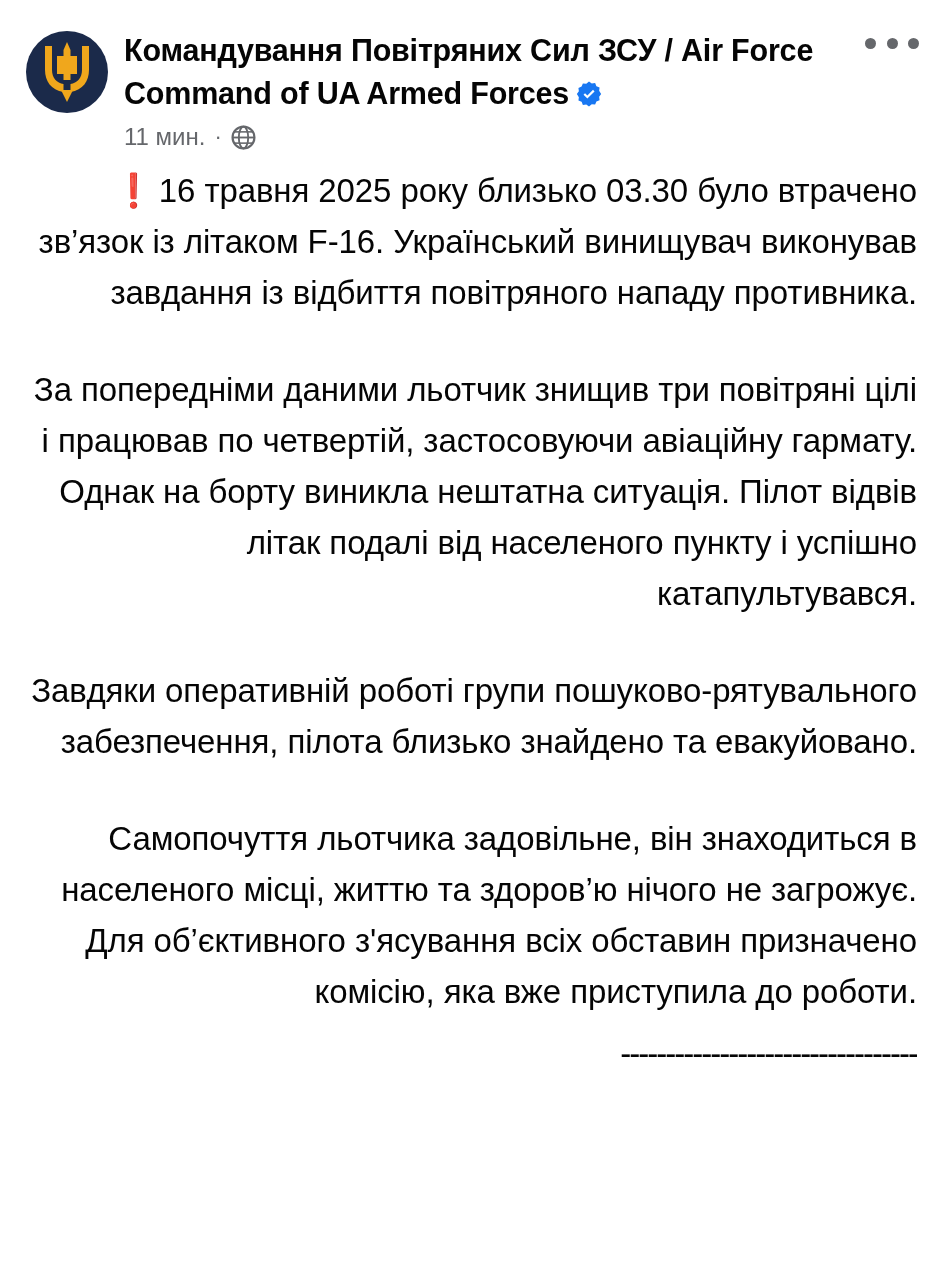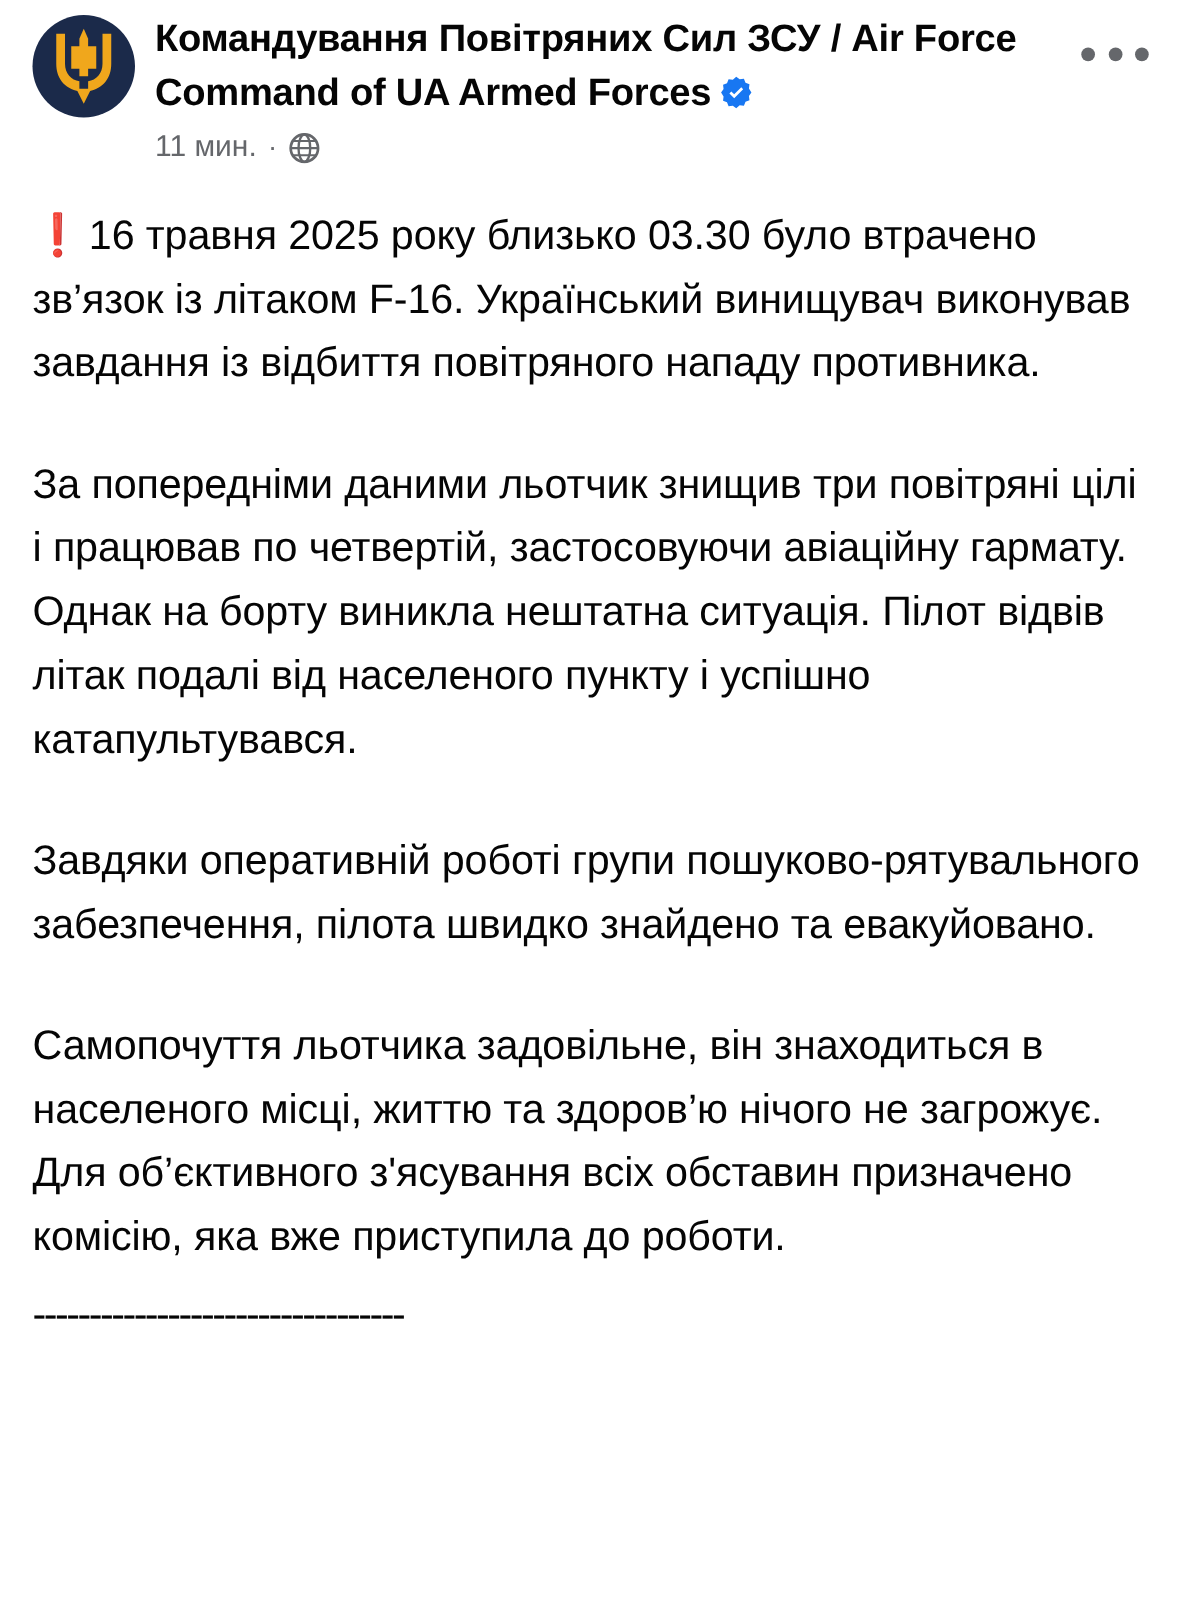--- a/index.html
+++ b/index.html
@@ -11,21 +11,21 @@
     width: 943px;
     height: 1280px;
     font-family: "Liberation Sans", sans-serif;
     color: #050505;
     overflow: hidden;
   }
   .post {
     width: 943px;
     height: 1280px;
     box-sizing: border-box;
-    padding: 8px 26px 0 26px;
+    padding: 27px 26px 0 26px;
     position: relative;
   }
   .post-header {
     display: flex;
     align-items: flex-start;
     gap: 16px;
   }
   .avatar {
     width: 82px;
     height: 82px;
@@ -91,26 +91,27 @@
     justify-content: space-between;
   }
   .more-btn span {
     width: 11px;
     height: 11px;
     border-radius: 50%;
     background: #65676b;
     display: block;
   }
   .post-body {
-    margin-top: 30px;
+    margin-top: 14px;
     font-size: 33px;
     line-height: 51px;
     color: #050505;
     letter-spacing: -0.1px;
     word-wrap: break-word;
+    text-align: right;
   }
   .para {
     margin: 0 0 46px 0;
   }
   .para:last-child {
     margin-bottom: 0;
   }
   .para.tight {
     margin-bottom: 0;
   }
@@ -172,18 +173,18 @@
 
   <div class="more-btn">
     <span></span>
       <span></span>
       <span></span>
   </div>
 
   <div class="post-body">
     <p class="para"><span class="warn">❗</span><span>16 травня 2025 року близько 03.30 було втрачено зв’язок із літаком F-16. Український винищувач виконував завдання із відбиття повітряного нападу противника.</span></p>
     <p class="para"><span>За попередніми даними льотчик знищив три повітряні цілі і працював по четвертій, застосовуючи авіаційну гармату. Однак на борту виникла нештатна ситуація. Пілот відвів літак подалі від населеного пункту і успішно катапультувався.</span></p>
-    <p class="para"><span>Завдяки оперативній роботі групи пошуково-рятувального забезпечення, пілота швидко знайдено та евакуйовано.</span></p>
+    <p class="para"><span>Завдяки оперативній роботі групи пошуково-рятувального забезпечення, пілота близько знайдено та евакуйовано.</span></p>
     <p class="para tight"><span>Самопочуття льотчика задовільне, він знаходиться в населеного місці, життю та здоров’ю нічого не загрожує. Для об’єктивного з'ясування всіх обставин призначено комісію, яка вже приступила до роботи.</span></p>
     <div class="divider-text">---------------------------------</div>
   </div>
 
 </div>
 
 </body></html>

